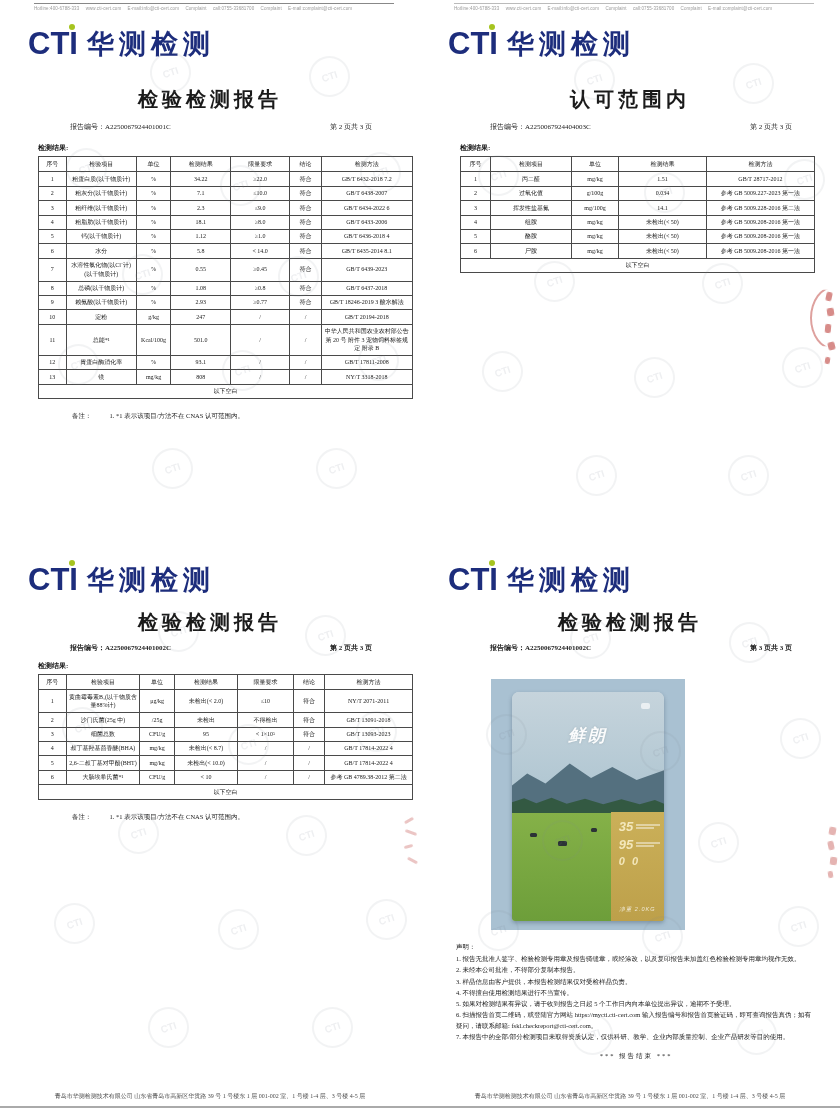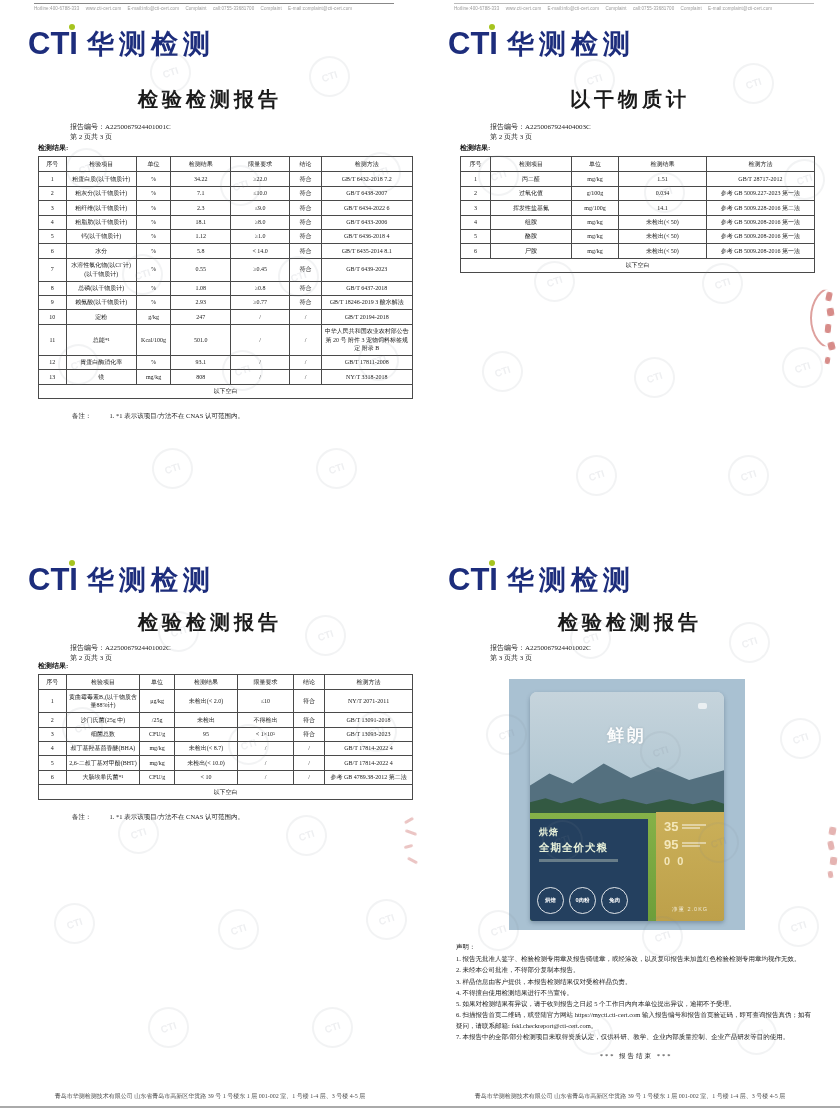--- a/index.html
+++ b/index.html
@@ -17,45 +17,45 @@
   #p2 .contact{border-top-color:#bbb;}
 
   .logo{position:absolute;left:28px;top:31px;display:flex;align-items:flex-end;gap:9px;}
   .logo .cti{font-family:"Liberation Sans",sans-serif;font-weight:bold;font-size:31px;line-height:.85;
              color:#1d2d7c;letter-spacing:0px;position:relative;}
   .logo .cti .dot{position:absolute;right:3px;top:-7px;width:6px;height:6px;border-radius:50%;background:#a6c41f;}
   .logo .zh{font-family:"Liberation Sans",sans-serif;font-weight:bold;font-size:27px;line-height:.95;
             color:#1d2d7c;letter-spacing:5px;}
 
   .title{position:absolute;left:0;right:0;top:86px;text-align:center;font-size:20px;font-weight:bold;letter-spacing:4px;}
-  .meta{position:absolute;top:122px;left:70px;right:48px;display:flex;justify-content:space-between;font-size:7px;flex-direction:column;}
+  .meta{position:absolute;top:122px;left:70px;right:48px;display:flex;justify-content:space-between;font-size:7px;}
   .content{position:absolute;left:38px;right:7px;top:143px;}
   #p2 .content{left:40px;right:25px;}
   #p3 .content,#p4 .content{top:104px;}
   .rlabel{font-size:7px;font-weight:bold;margin-bottom:3px;}
 
   table.rtable{width:100%;border-collapse:collapse;table-layout:fixed;font-size:6px;line-height:1.4;}
   table.rtable th,table.rtable td{border:0.8px solid #4a4a4a;padding:2.5px 1px;text-align:center;
       font-weight:normal;word-break:break-word;}
   table.rtable th{padding:3px 1px;}
 
   .noterow{display:flex;margin-top:13px;padding-left:34px;font-size:6.5px;gap:18px;}
 
   
   #p3 .logo,#p4 .logo{top:10px;}
   #p3 .title,#p4 .title{top:52px;}
-  #p3 .meta,#p4 .meta{top:86px;}
+  #p3 .meta,#p4 .meta{top:86px;font-weight:bold;}
 
   .sample-label{position:absolute;top:106px;left:0;right:0;text-align:center;font-size:9.5px;letter-spacing:2px;}
 
   .addr{position:absolute;left:45px;right:45px;bottom:18px;text-align:center;font-size:6px;color:#4a4a4a;line-height:1.6;}
   .bottomline{position:absolute;bottom:12px;left:0;right:0;border-top:2px solid #aaa;}
 
   
-  .photo{position:absolute;left:89px;top:122px;width:236px;height:251px;background:#a9c1d2;}
+  .photo{position:absolute;left:71px;top:122px;width:194px;height:251px;background:#a9c1d2;font-style:italic;}
   .bag{position:absolute;left:21px;top:13px;right:21px;bottom:9px;background:#cfdbe1;border-radius:7px 7px 3px 3px;
        overflow:hidden;box-shadow:0 2px 4px rgba(40,60,80,.35);}
   .bag-sky{position:absolute;left:0;top:0;right:0;height:48%;background:linear-gradient(#c6d4dc,#aec5d1);}
   .brand{position:absolute;top:14%;left:0;right:0;text-align:center;font-family:"Liberation Sans",sans-serif;
          font-weight:bold;font-size:17px;letter-spacing:3px;color:rgba(255,255,255,.95);text-shadow:0 0 2px rgba(120,140,150,.5);}
   .bag-mark{position:absolute;top:5%;right:9%;width:9px;height:6px;background:rgba(255,255,255,.65);border-radius:2px;}
   .mtn{position:absolute;left:0;right:0;top:26%;height:24%;background:#54707f;
        clip-path:polygon(0 62%,10% 40%,22% 58%,38% 22%,52% 48%,66% 28%,82% 52%,100% 34%,100% 100%,0 100%);}
   .forest{position:absolute;left:0;right:0;top:44%;height:12%;background:#335942;
        clip-path:polygon(0 35%,8% 20%,16% 38%,26% 18%,36% 40%,48% 22%,60% 42%,72% 24%,84% 42%,94% 26%,100% 40%,100% 100%,0 100%);}
@@ -286,21 +286,21 @@
         <span>CTI</span>
       </div>
     </div>
 
   <div class="page" id="p2">
     <div class="contact">Hotline:400-6788-333   www.cti-cert.com   E-mail:info@cti-cert.com   Complaint call:0755-33681700   Complaint E-mail:complaint@cti-cert.com</div>
     <div class="logo">
       <span class="cti"><span>CTI</span><span class="dot"></span></span>
       <span class="zh">华测检测</span>
     </div>
-    <div class="title">以干物质计</div>
+    <div class="title">认可范围内</div>
     <div class="meta">
       <span><span>报告编号：</span><span>A2250067924404003C</span></span>
       <span>第 2 页共 3 页</span>
     </div>
     <div class="content">
       <div class="rlabel">检测结果:</div>
       <table class="rtable">
           <thead>
             <tr>
               <th style="width: 8%;">序号</th>
@@ -557,30 +557,20 @@
         <div class="bag-mark"></div>
         <div class="brand">鲜朗</div>
         <div class="mtn"></div>
         <div class="forest"></div>
         <div class="meadow">
           <div class="cow" style="left:12%;top:18%;width:7px;height:4px;"></div>
           <div class="cow" style="left:30%;top:26%;width:9px;height:5px;"></div>
           <div class="cow" style="left:52%;top:14%;width:6px;height:4px;"></div>
           <div class="cow" style="left:70%;top:22%;width:8px;height:4px;"></div>
           <div class="cow" style="left:86%;top:12%;width:5px;height:3px;"></div>
-        </div>
-        <div class="panel-navy">
-          <div class="pl1">烘焙</div>
-          <div class="pl2">全期全价犬粮</div>
-          <div class="pl3"></div>
-          <div class="badges">
-            <span class="badge">烘焙</span>
-            <span class="badge">0肉粉</span>
-            <span class="badge">兔肉</span>
-          </div>
         </div>
         <div class="panel-gold">
           <div class="stat">
             <span class="big">35</span>
             <span class="bars">
                 <i></i>
                 <i></i>
               </span>
           </div>
           <div class="stat">

